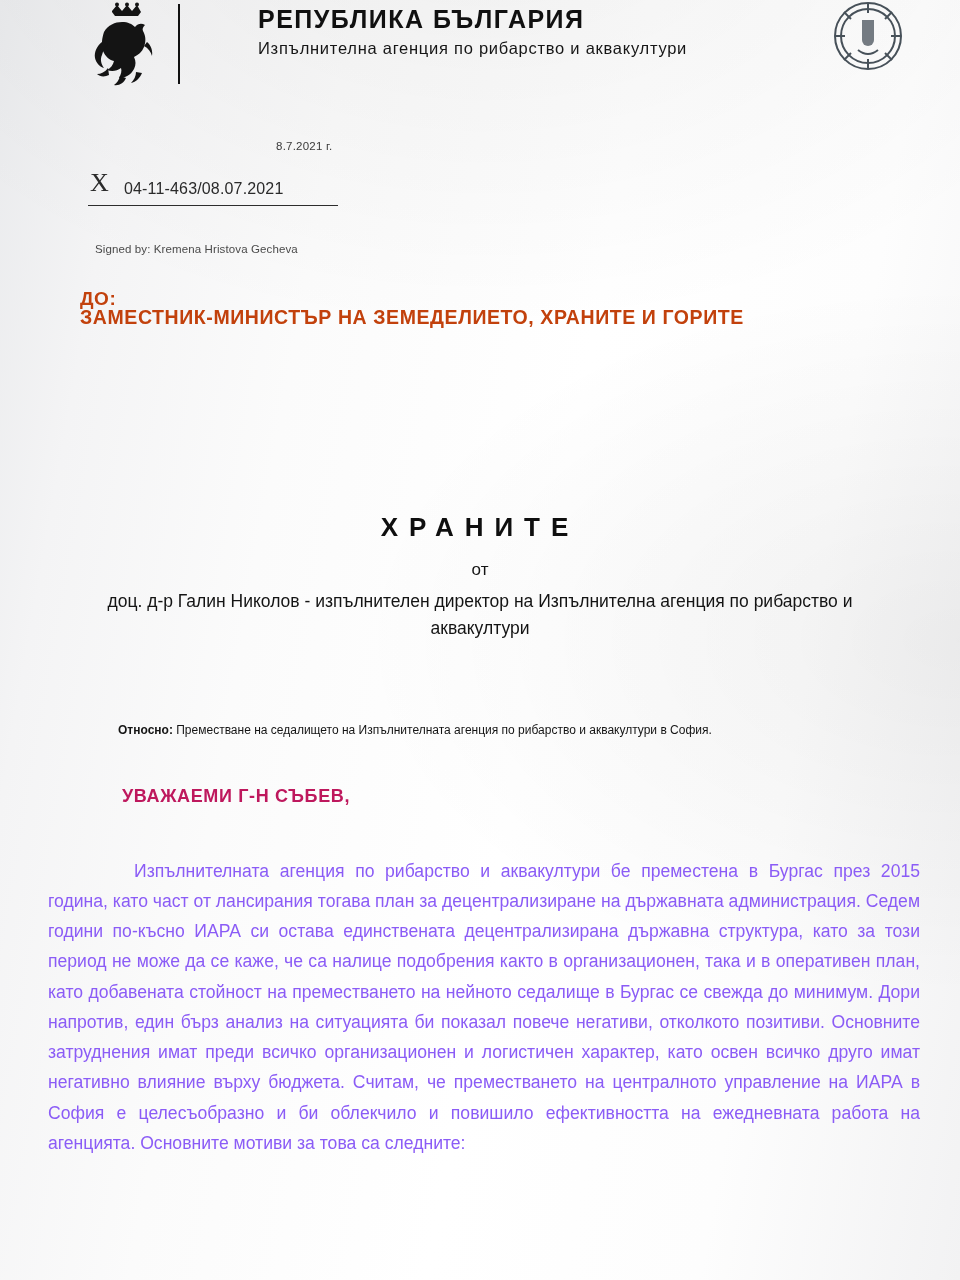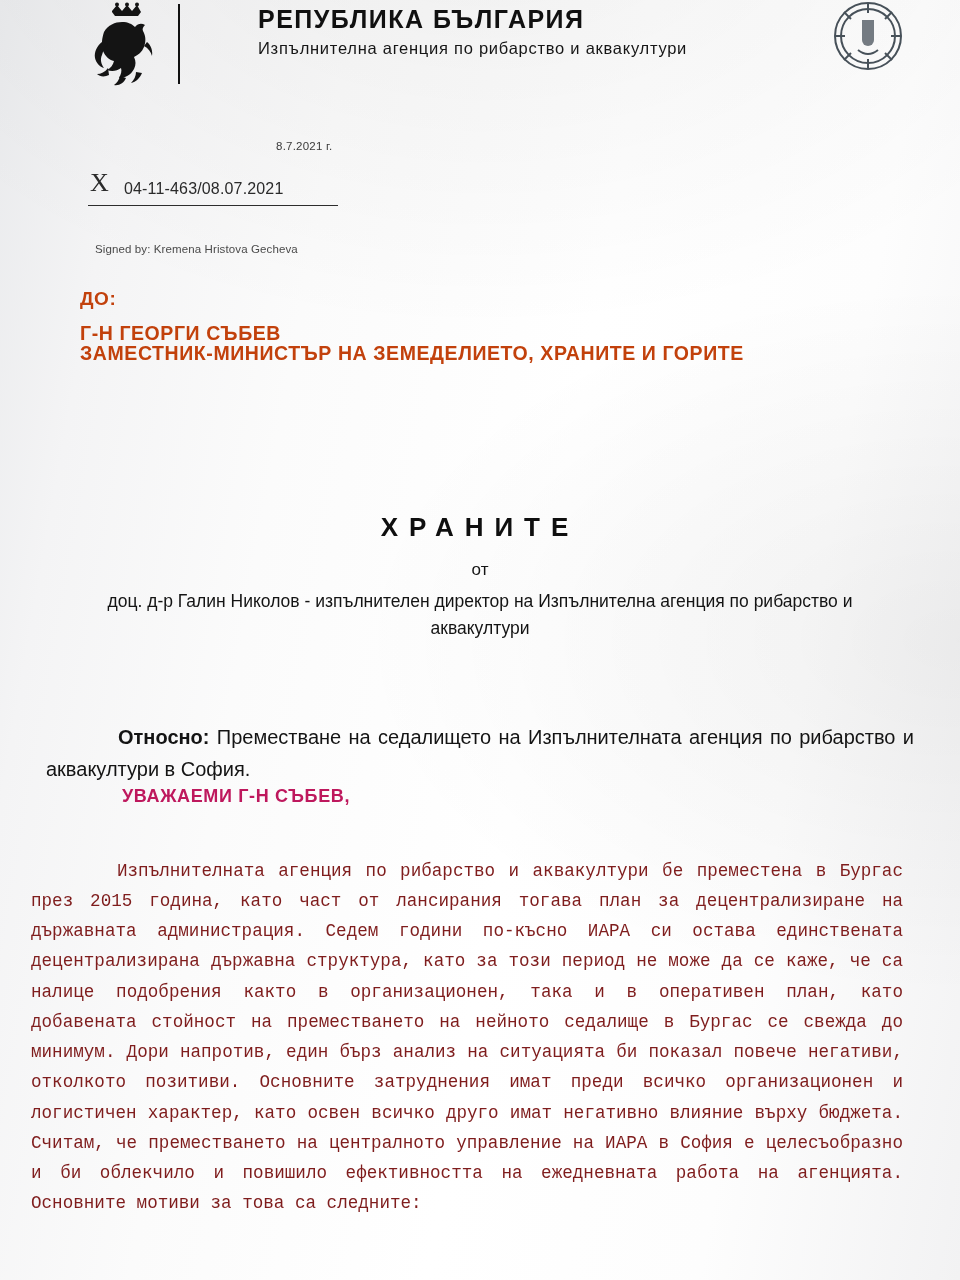--- a/index.html
+++ b/index.html
@@ -166,21 +166,21 @@
     font-size: 17.5px;
     line-height: 1.55;
     color: #141414;
   }
 
   
   .subject {
     position: absolute;
     left: 46px; top: 693px;
     width: 868px;
-    font-size: 20px;
+    font-size: 12px;
     line-height: 1.62;
     color: #141414;
     text-align: justify;
     text-indent: 72px;
     margin-top: 28px;
   }
   .subject b { font-weight: bold; }
 
   
   .salutation {
@@ -188,29 +188,28 @@
     left: 122px; top: 786px;
     font-size: 18px;
     font-weight: bold;
     letter-spacing: 0.035em;
     color: #be185d;
   }
 
   
   .body-text {
     position: absolute;
-    left: 31px; top: 838px;
+    left: 48px; top: 838px;
     width: 872px;
     font-size: 17.6px;
     line-height: 1.72;
-    color: #7f1d1d;
+    color: #8b5cf6;
     text-align: justify;
     text-indent: 86px;
     hyphens: none;
-    font-family: Liberation Mono, monospace;
   }
 </style>
 </head>
 <body>
 
 <div class="page"></div>
 
 <div class="content">
 
   <div class="letterhead">
@@ -266,21 +265,20 @@
   </div>
 
   <div class="sign-date">8.7.2021 г.</div>
   <div class="sign-x">X</div>
   <div class="sign-id">04-11-463/08.07.2021</div>
   <div class="sign-line"></div>
   <div class="sign-by">Signed by: Kremena Hristova Gecheva</div>
 
   <div class="addressee">
     <div class="addr-to">ДО:</div>
-    <div class="addr-name">Г-Н  ГЕОРГИ СЪБЕВ</div>
     <div class="addr-role">ЗАМЕСТНИК-МИНИСТЪР НА ЗЕМЕДЕЛИЕТО, ХРАНИТЕ И ГОРИТЕ</div>
   </div>
 
   <div class="doc-title">ХРАНИТЕ</div>
   <div class="doc-from">от</div>
   <div class="doc-author">доц. д-р Галин Николов - изпълнителен директор на Изпълнителна агенция по рибарство и аквакултури</div>
 
   <p class="subject">
     <b>Относно:</b>
     <span>Преместване на седалището на Изпълнителната агенция по рибарство и аквакултури в София.</span>

